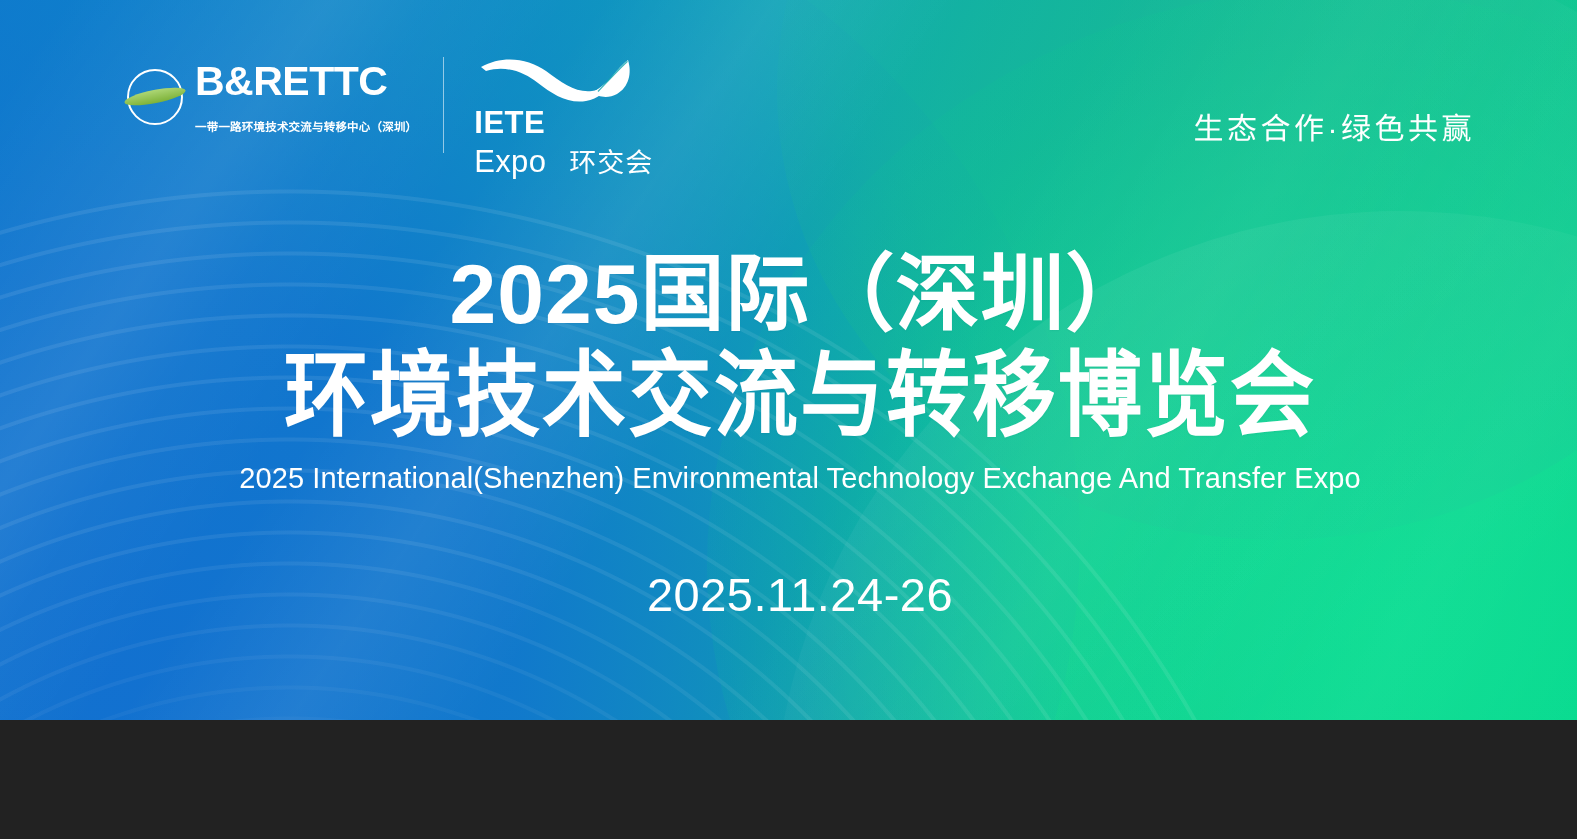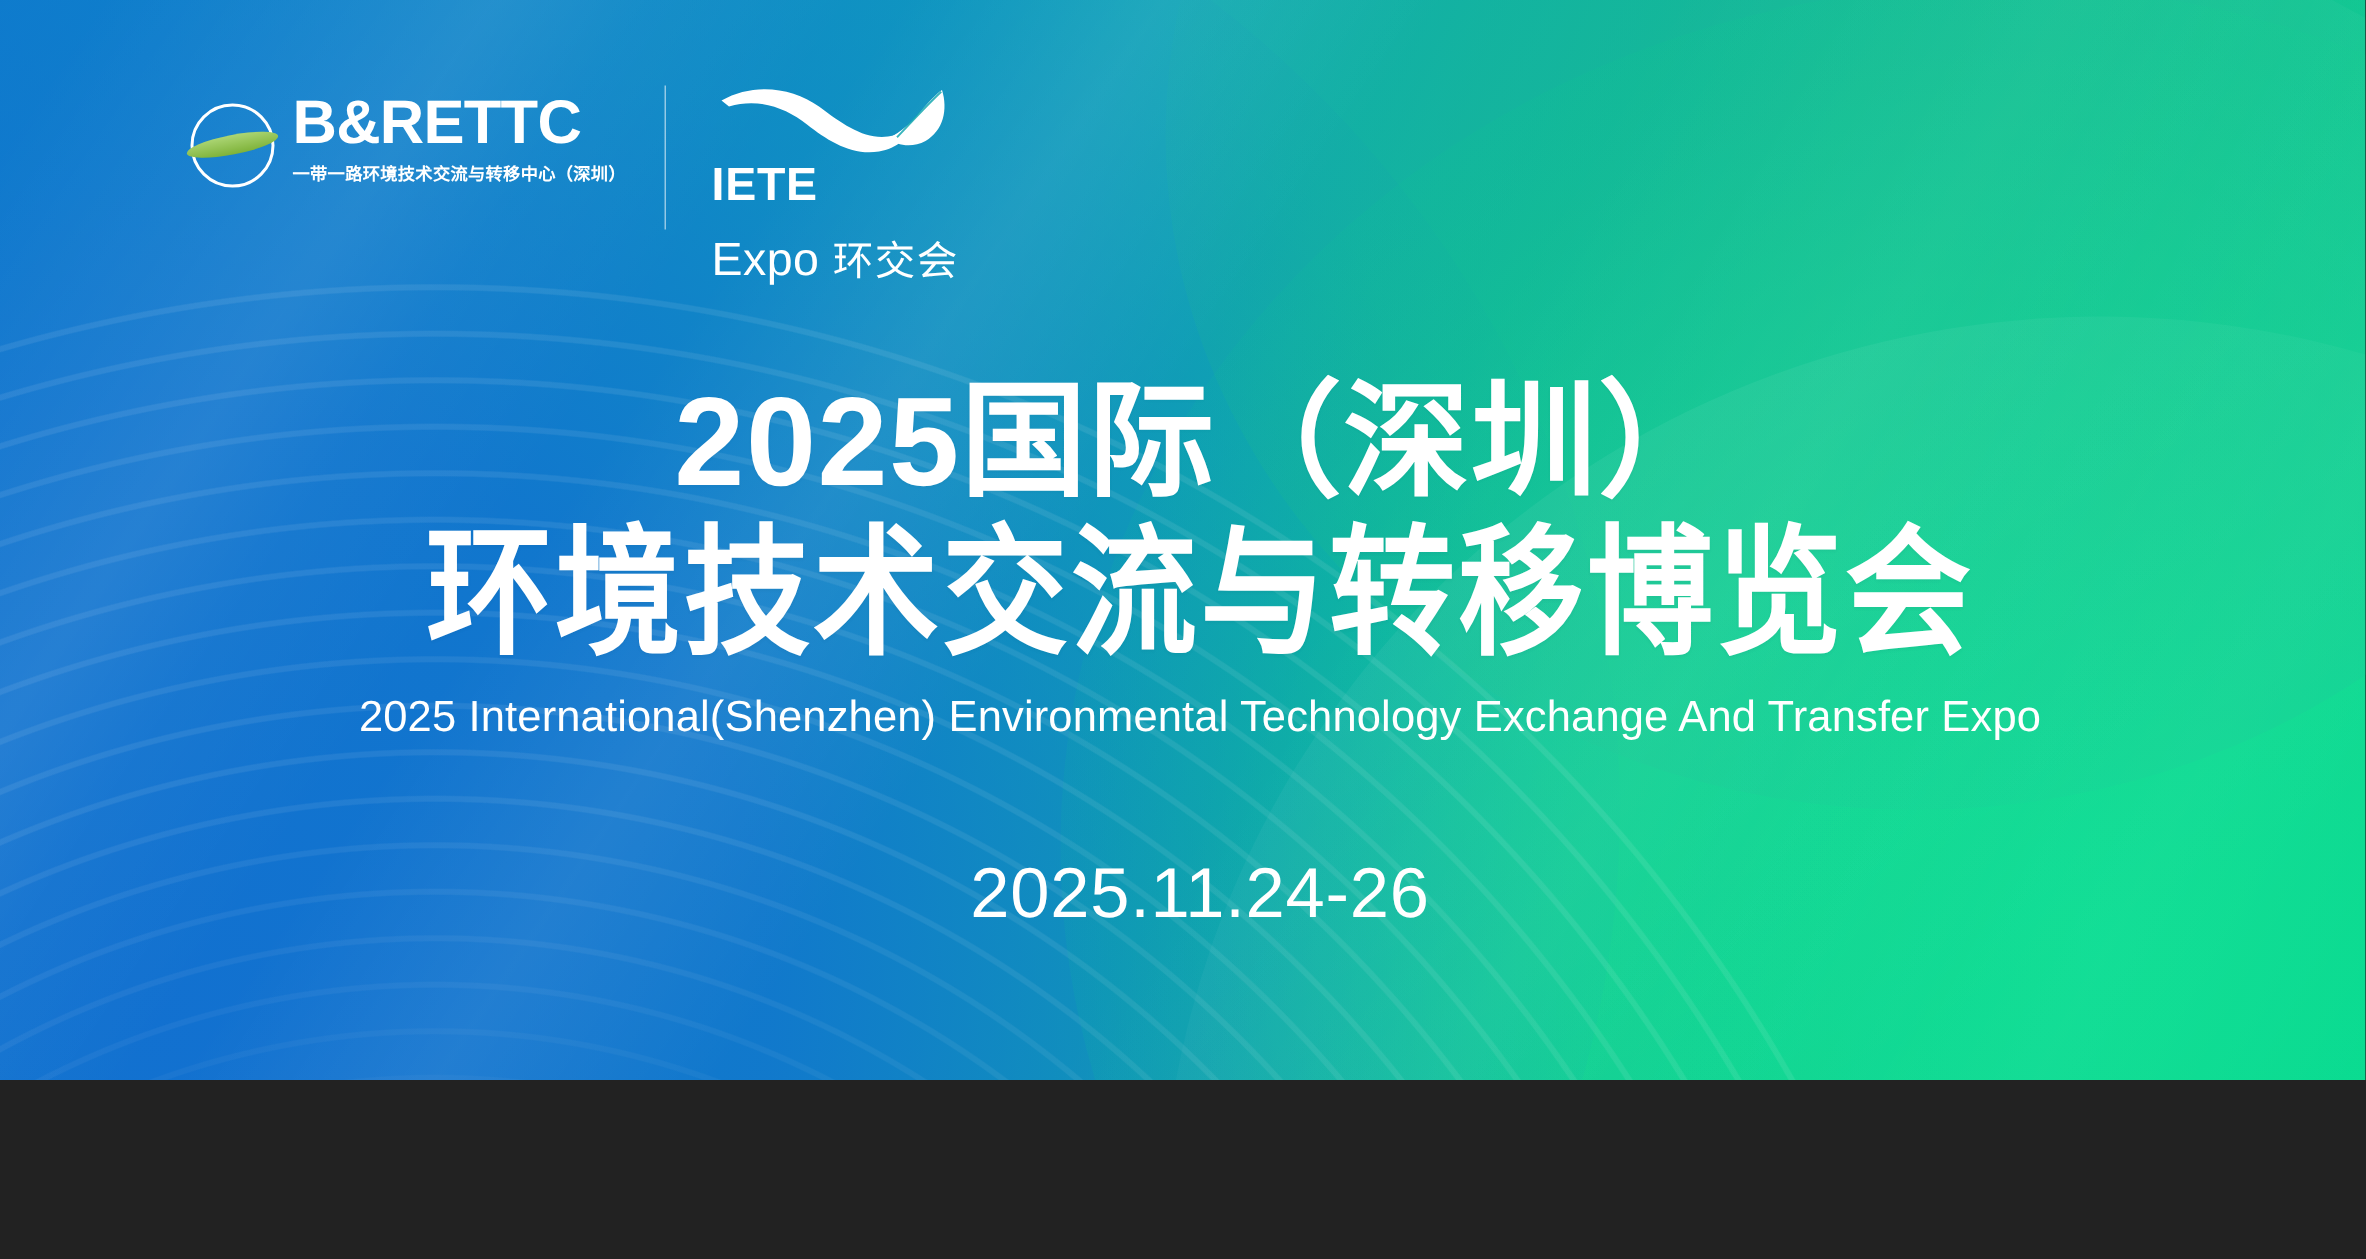--- a/index.html
+++ b/index.html
@@ -253,21 +253,21 @@
     font-weight: 700;
     letter-spacing: -0.5px;
     line-height: 1;
     white-space: nowrap;
   }
   .brettc-cn {
     font-size: 11.5px;
     font-weight: 700;
     letter-spacing: 0.2px;
     line-height: 1.25;
-    margin-top: 8px;
+    margin-top: 18px;
     text-align: center;
     white-space: nowrap;
   }
   .brettc-en {
     font-size: 9.3px;
     font-weight: 700;
     letter-spacing: 0.65px;
     line-height: 1.42;
     margin-top: 2px;
     text-transform: uppercase;
@@ -292,22 +292,22 @@
   }
   .iete-line1 {
     font-size: 31px;
     font-weight: 700;
     letter-spacing: 0.5px;
     line-height: 0.98;
   }
   .iete-line2 {
     display: flex;
     align-items: baseline;
-    gap: 9px;
-    margin-top: 19px;
+    gap: 23px;
+    margin-top: 8px;
   }
   .iete-expo {
     font-size: 31px;
     font-weight: 400;
     letter-spacing: 0.3px;
     line-height: 1;
   }
   .iete-cn {
     font-size: 27px;
     font-weight: 500;
@@ -429,20 +429,21 @@
             <div class="iete-line1">IETE</div>
             <div class="iete-line2">
               <span class="iete-expo">Expo</span>
               <span class="iete-cn">环交会</span>
             </div>
           </div>
         </div>
 
       </div>
 
+      <div class="tagline">生态合作·绿色共赢</div>
     </div>
 
     <div class="main">
       <div class="title-line1">2025国际（深圳）</div>
       <div class="title-line2">环境技术交流与转移博览会</div>
       <div class="subtitle-en">2025 International(Shenzhen) Environmental Technology Exchange And Transfer Expo</div>
 
       <div class="meta">
         <div class="meta-date">2025.11.24-26</div>
       </div>

